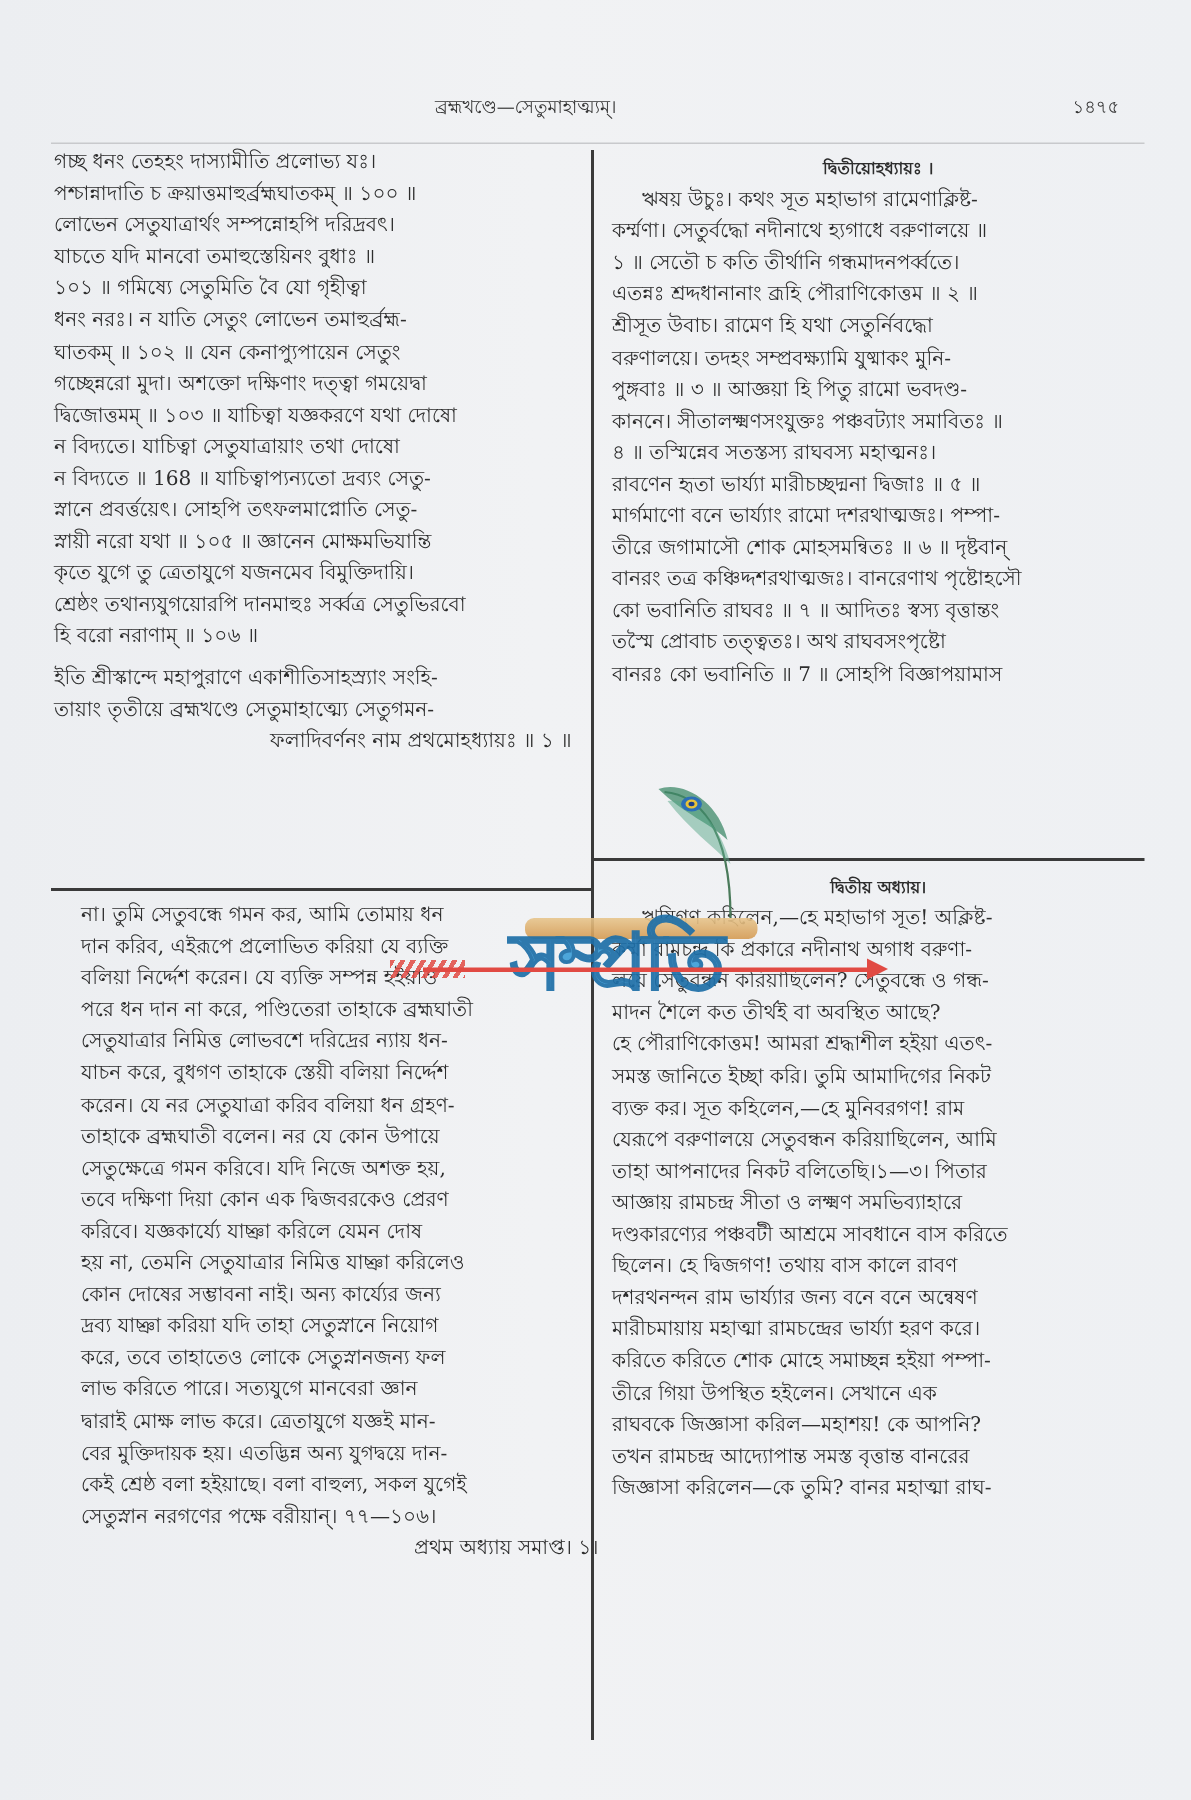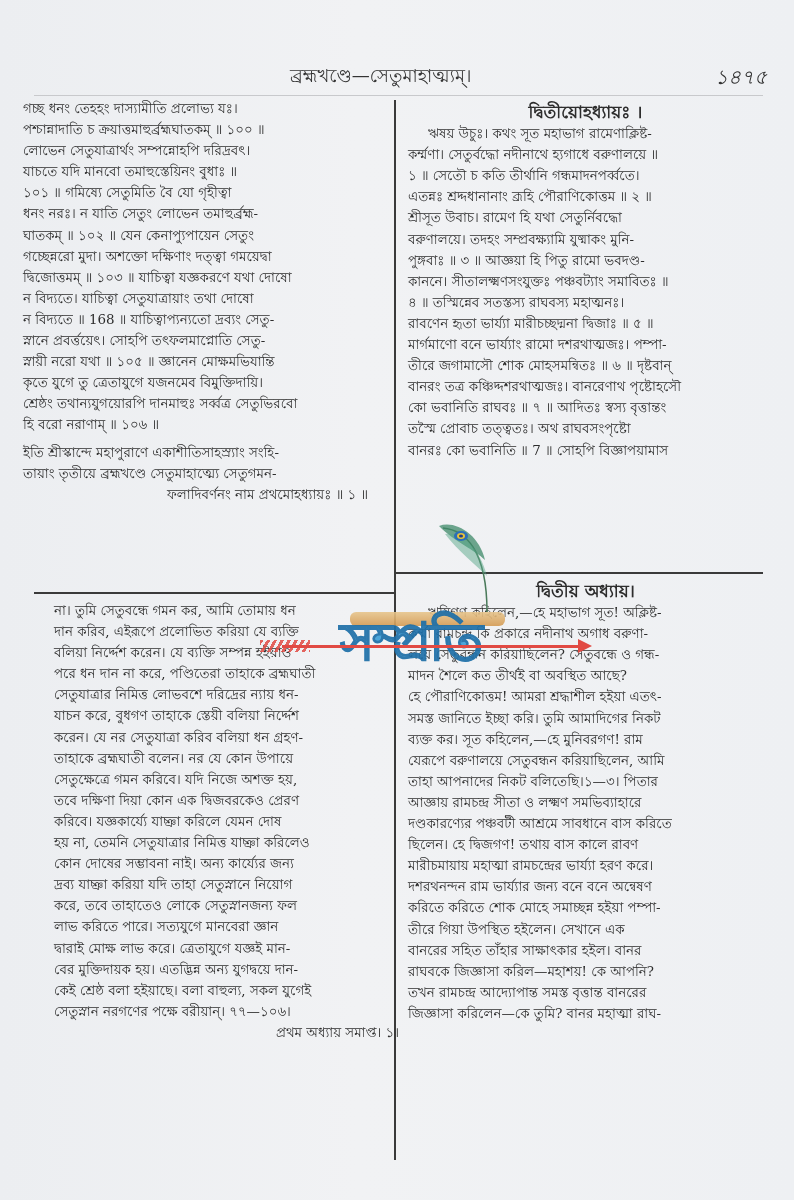--- a/index.html
+++ b/index.html
@@ -10,36 +10,36 @@
       color: #2b2b2b;
     }
     .page {
       position: absolute; left: 0; top: 0; width: 794px; height: 1200px;
       background: linear-gradient(90deg, #eceef1 0%, #f1f2f4 45%, #eef0f3 100%);
     }
     .running-head {
       position: absolute; top: 62px; left: 0; width: 794px; height: 22px;
     }
     .running-title {
-      position: absolute; left: 290px; top: 0; font-size: 18px; color: #333;
+      position: absolute; left: 290px; top: 0; font-size: 12px; color: #333;
     }
     .page-number {
-      position: absolute; left: 715px; top: 0; font-size: 20px; color: #333; font-style: italic;
+      position: absolute; left: 715px; top: 0; font-size: 12px; color: #333;
     }
     .col {
       position: absolute; font-size: 13.4px; line-height: 21.1px; text-align: justify;
       color: #2d2d2d;
     }
     .col p { margin: 0; }
-    .col-left-top { left: 23px; top: 98px; width: 345px; }
+    .col-left-top { left: 36px; top: 98px; width: 345px; }
     .col-right-top { left: 408px; top: 102px; width: 355px; }
     .col-left-bottom { left: 54px; top: 600px; width: 345px; }
     .col-right-bottom { left: 408px; top: 581px; width: 355px; }
     .chapter-heading {
-      text-align: center; font-weight: bold; font-size: 17px; margin-bottom: 2px;
+      text-align: center; font-weight: bold; font-size: 11px; margin-bottom: 2px;
     }
     .center-line { text-align: right; }
     .indent { text-indent: 20px; }
     .colophon { margin-top: 6px; }
     .vrule {
       position: absolute; left: 394px; top: 100px; width: 2px; height: 1060px; background: #3a3a3a;
     }
     .hrule-left {
       position: absolute; left: 34px; top: 592px; width: 361px; height: 2px; background: #3a3a3a;
     }
@@ -172,25 +172,24 @@
     <p>লয়ে সেতুবন্ধন করিয়াছিলেন? সেতুবন্ধে ও গন্ধ-</p>
     <p>মাদন শৈলে কত তীর্থই বা অবস্থিত আছে?</p>
     <p>হে পৌরাণিকোত্তম! আমরা শ্রদ্ধাশীল হইয়া এতৎ-</p>
     <p>সমস্ত জানিতে ইচ্ছা করি। তুমি আমাদিগের নিকট</p>
     <p>ব্যক্ত কর। সূত কহিলেন,—হে মুনিবরগণ! রাম</p>
     <p>যেরূপে বরুণালয়ে সেতুবন্ধন করিয়াছিলেন, আমি</p>
     <p>তাহা আপনাদের নিকট বলিতেছি।১—৩। পিতার</p>
     <p>আজ্ঞায় রামচন্দ্র সীতা ও লক্ষ্মণ সমভিব্যাহারে</p>
     <p>দণ্ডকারণ্যের পঞ্চবটী আশ্রমে সাবধানে বাস করিতে</p>
     <p>ছিলেন। হে দ্বিজগণ! তথায় বাস কালে রাবণ</p>
+    <p>দশরথনন্দন রাম ভার্য্যার জন্য বনে বনে অন্বেষণ</p>
     <p>মারীচমায়ায় মহাত্মা রামচন্দ্রের ভার্য্যা হরণ করে।</p>
-    <p>দশরথনন্দন রাম ভার্য্যার জন্য বনে বনে অন্বেষণ</p>
     <p>করিতে করিতে শোক মোহে সমাচ্ছন্ন হইয়া পম্পা-</p>
     <p>তীরে গিয়া উপস্থিত হইলেন। সেখানে এক</p>
-    <p>বানরের সহিত তাঁহার সাক্ষাৎকার হইল। বানর</p>
     <p>রাঘবকে জিজ্ঞাসা করিল—মহাশয়! কে আপনি?</p>
     <p>তখন রামচন্দ্র আদ্যোপান্ত সমস্ত বৃত্তান্ত বানরের</p>
     <p>জিজ্ঞাসা করিলেন—কে তুমি? বানর মহাত্মা রাঘ-</p>
   </div>
 
   <div class="watermark">
     <svg class="wm-feather" viewBox="0 0 60 100">
       <path d="M8 8 C 30 10, 52 30, 52 92" stroke="#4a7a5a" stroke-width="1.5" fill="none"></path>
       <path d="M4 6 C 20 0, 44 14, 50 40 C 40 30, 20 22, 4 6 Z" fill="#3f8a6a" opacity="0.75"></path>
       <path d="M10 14 C 26 12, 44 26, 52 56 C 40 44, 24 32, 10 14 Z" fill="#5aa88a" opacity="0.5"></path>

